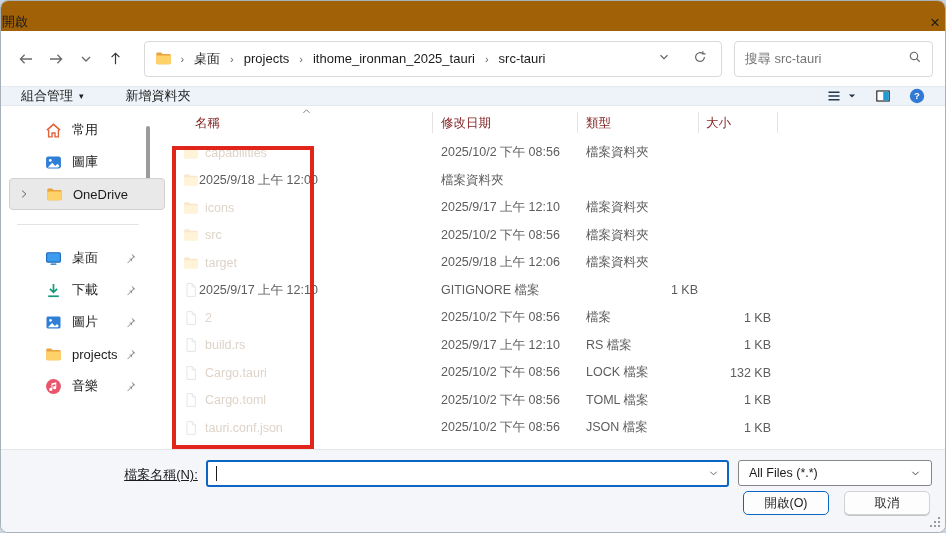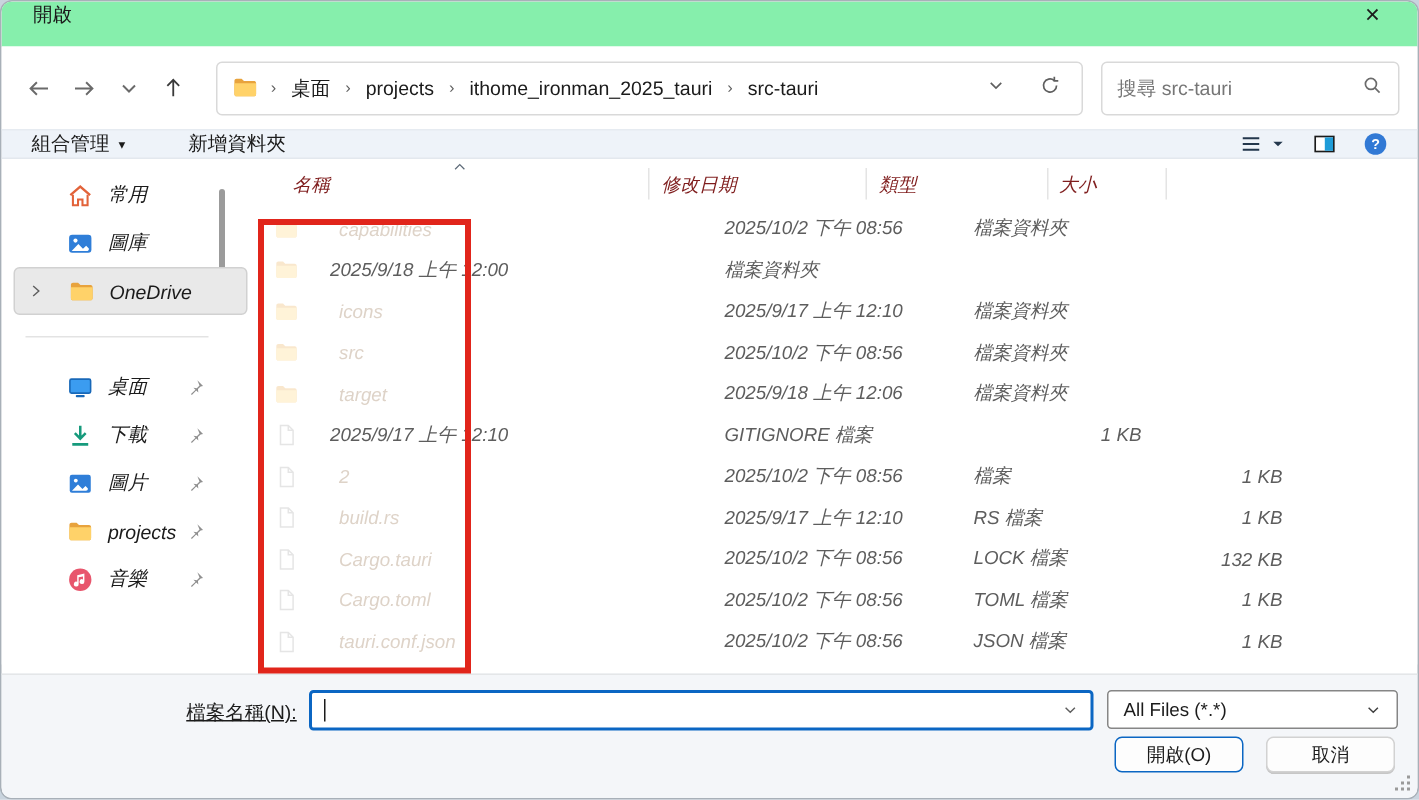--- a/index.html
+++ b/index.html
@@ -3,21 +3,21 @@
 <meta charset="utf-8">
 <style>
   * { margin:0; padding:0; box-sizing:border-box; }
   html,body { background:#c9d4de; font-family:"Liberation Sans","DejaVu Sans",sans-serif; }
   .window {
     position:relative; width:946px; height:533px; background:#fff;
     border:1px solid #a8b0b8; border-radius:8px; overflow:hidden;
     font-size:13px; color:#1b1b1b;
   }
   
-  .titlebar { height:30px; background:#86efac; display:flex; align-items:flex-start; padding:0 21px; }
+  .titlebar { height:30px; background:#a16207; display:flex; align-items:flex-end; padding:0 1px; }
   .titlebar .title { font-size:13px; }
   .titlebar .close { margin-left:auto; font-size:17px; line-height:1; color:#1b1b1b; cursor:default; padding:0 4px; }
   
   .navrow { height:55px; background:#fff; display:flex; align-items:center; padding:0 12px 0 10px; }
   .navbtn { width:30px; height:30px; display:flex; align-items:center; justify-content:center; color:#5f5f5f; }
   .navbtn svg { width:16px; height:16px; }
   .navbtn.up svg { width:15px; height:15px; }
   .breadcrumb-box { width:580px; height:36px; border:1px solid #d9d9d9; border-radius:4px;
     display:flex; align-items:center; padding:0 10px; margin-left:14px; }
   .crumb { padding:0 2px; white-space:nowrap; }
@@ -31,41 +31,41 @@
   
   .toolbar { height:20px; background:#eef3f9; border-top:1px solid #e6ebf1; border-bottom:1px solid #e3e8ee;
     display:flex; align-items:center; padding:0 20px; }
   .tool-item { display:flex; align-items:center; gap:6px; }
   .tool-item .caret { font-size:9px; color:#1b1b1b; }
   .tool-gap { width:42px; }
   .tool-right { margin-left:auto; display:flex; align-items:center; gap:18px; }
   .tool-right svg { width:16px; height:16px; display:block; }
   .view-group { display:flex; align-items:center; gap:5px; }
   
-  .bodyrow { display:flex; height:337px; position:relative; background:#fff;font-style:italic; }
+  .bodyrow { display:flex; height:337px; position:relative; background:#fff; }
   .sidebar { width:172px; position:relative; padding-top:8px; flex:none; }
   .side-item { height:32px; display:flex; align-items:center; position:relative; padding-left:36px; margin:0 8px; border-radius:4px; }
   .side-item .chev { position:absolute; left:8px; top:9px; width:12px; height:12px; color:#5f5f5f; }
   .side-item .sicon { width:17px; height:17px; flex:none; }
   .side-item .sicon svg { width:17px; height:17px; display:block; }
   .side-item .slabel { margin-left:10px; white-space:nowrap; }
   .side-item.selected { background:#e9e9e9; border:1px solid #d1d1d1; }
   .side-item .pin { position:absolute; right:28px; width:13px; height:13px; color:#8f8f8f; }
   .side-item .pin svg { width:13px; height:13px; }
   .side-divider { height:1px; background:#e3e3e3; margin:14px 34px 17px 16px; }
   .side-scrollbar { position:absolute; left:145px; top:20px; width:4px; height:84px; background:#9b9b9b; border-radius:2px; }
   
   .listarea { flex:1; position:relative; font-size:12.5px; }
   .listheader { position:relative; height:33px; color:#7f1d1d; }
   .hcell { position:absolute; top:9px; white-space:nowrap; }
   .hsep { position:absolute; top:6px; width:1px; height:21px; background:#e4e4e4; }
   .sortcaret { position:absolute; left:128px; top:0px; width:11px; height:11px; color:#5d6a78; }
   .rows { position:absolute; top:33px; left:0; right:0; }
   .frow { height:27.5px; display:grid; grid-template-columns:16px 242px 145px 112px 73px;
-    align-items:center; padding-left:10px; color:#5d5d5d;gap:21px; }
+    align-items:center; padding-left:10px; color:#5d5d5d; }
   .frow .ficon { width:16px; height:16px; opacity:0.25; }
   .frow .ficon svg { width:16px; height:16px; display:block; }
   .frow .fname { padding-left:6px; color:#ded3c8; white-space:nowrap; overflow:hidden; }
   .frow .fsize { text-align:right; }
   .red-box { position:absolute; left:171px; top:145px; width:142px; height:303px;
     border:4px solid #e1251b; z-index:6; pointer-events:none; }
   
   .footer { position:absolute; left:0; right:0; bottom:0; height:83px; background:#f4f6f9; border-top:1px solid #e4e6e8; }
   .fn-label { position:absolute; left:118px; top:465px; width:84px; text-align:center;text-decoration:underline; }
   .fn-input { position:absolute; left:205px; top:459px; width:523px; height:27px; background:#fff;

